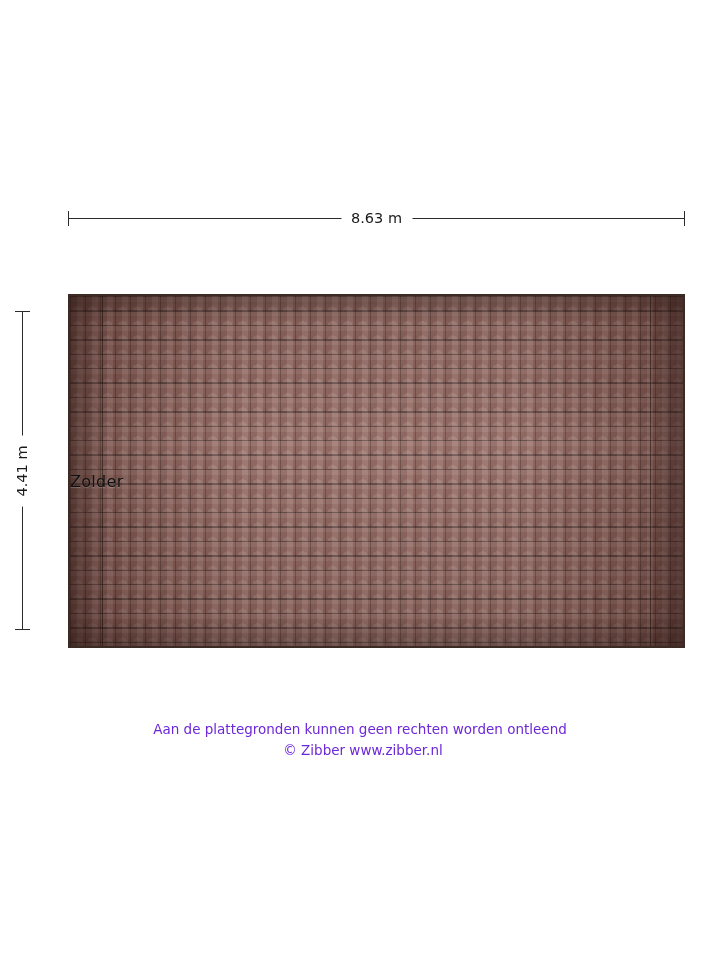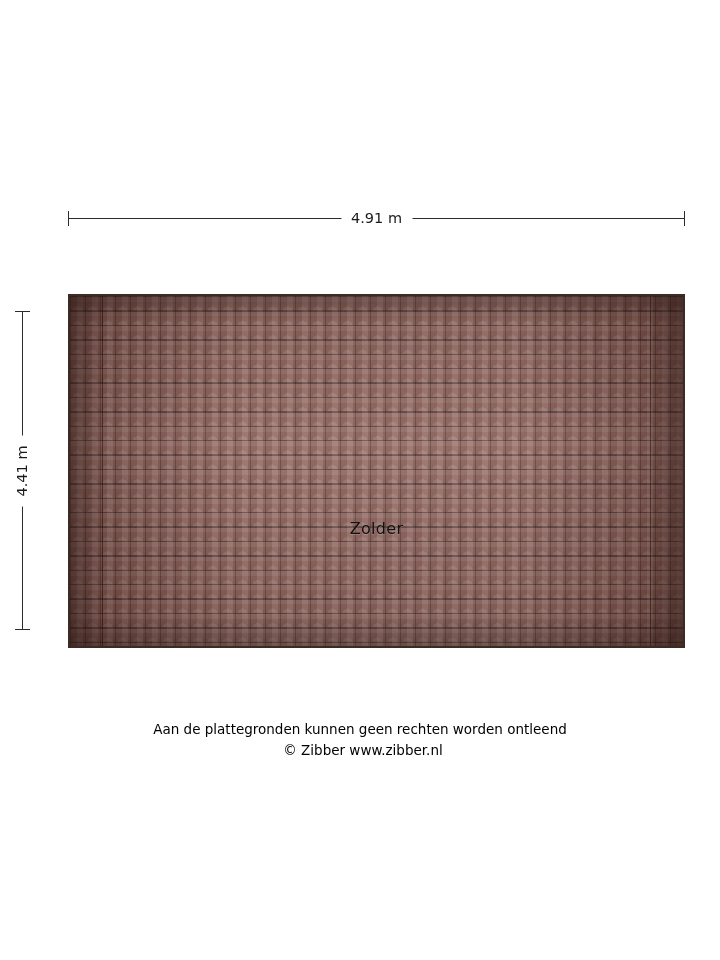--- a/index.html
+++ b/index.html
@@ -140,49 +140,48 @@
     background: rgba(20,8,5,0.55);
   }
   .hip.left  { left: 32px; }
   .hip.right { right: 32px; }
 
   .room-label {
     position: absolute;
     left: 0;
     right: 0;
     top: 176px;
-    text-align: center;
+    text-align: left;
     font-size: 16px;
     color: #111111;
     letter-spacing: 0.3px;
     text-shadow: 0 1px 0 rgba(255,255,255,0.18);
-    margin-top: 47px;
   }
 
   
   .disclaimer {
     position: absolute;
     left: 0;
     right: 0;
     top: 719px;
     text-align: center;
     font-size: 13.5px;
     line-height: 20px;
-    color: #000000;
+    color: #6d28d9;
   }
   .disclaimer .line2 { margin-top: 1px; padding-left: 6px; }
 </style>
 </head>
 <body>
 
 <div class="dim-top">
   <div class="line"></div>
   <div class="cap left"></div>
   <div class="cap right"></div>
-  <div class="label">4.91 m</div>
+  <div class="label">8.63 m</div>
 </div>
 
 <div class="dim-left">
   <div class="line"></div>
   <div class="cap top"></div>
   <div class="cap bottom"></div>
   <div class="label">4.41 m</div>
 </div>
 
 <div class="roof">

